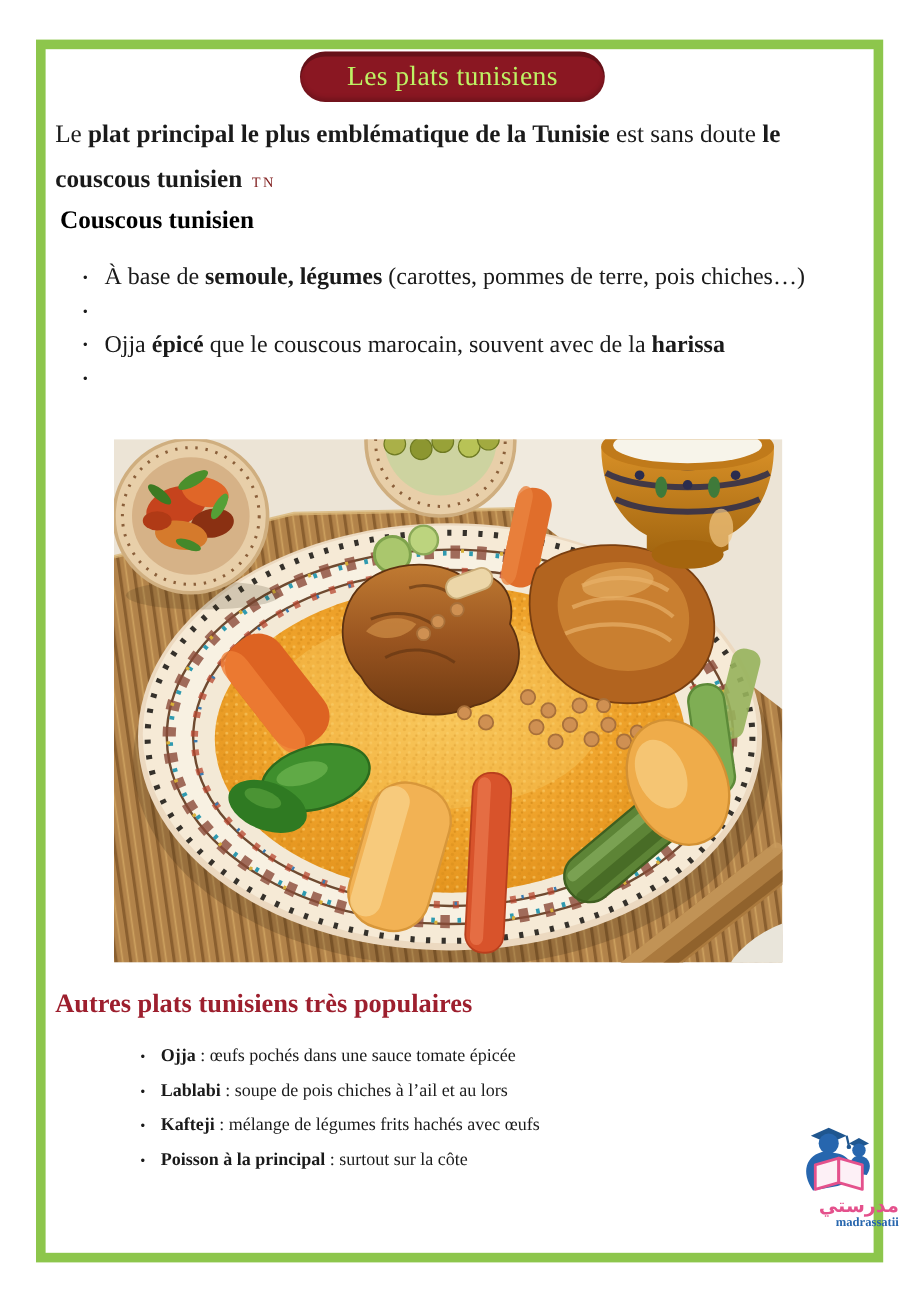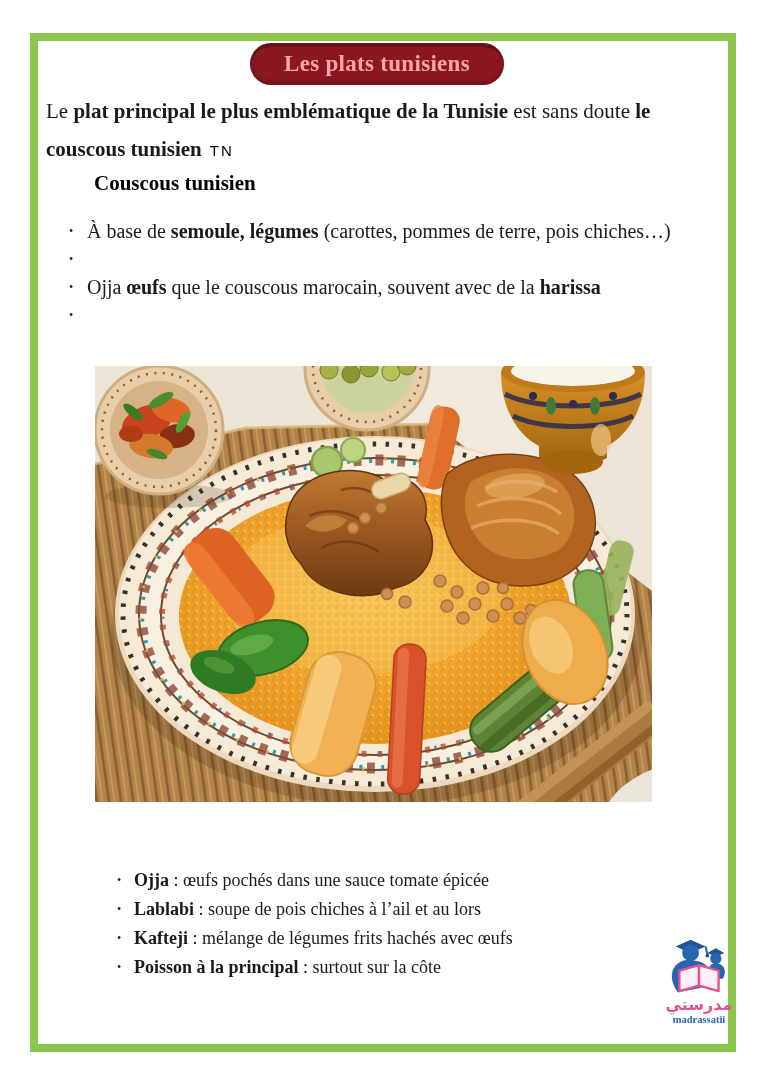--- a/index.html
+++ b/index.html
@@ -9,39 +9,39 @@
     --logo-pink:#e4518c;
     --logo-blue:#2766ae;
   }
   *{margin:0;padding:0;box-sizing:border-box;}
   body{background:#ffffff;font-family:"Liberation Serif",serif;color:#1a1a1a;}
   .canvas{position:relative;width:768px;height:1086px;background:#ffffff;overflow:hidden;}
   .frame{position:absolute;left:30px;top:33px;width:706px;height:1019px;border:8px solid var(--green);background:#ffffff;}
   .banner{position:absolute;left:250px;top:43px;width:254px;height:42px;background:var(--banner-red);
           border-radius:21px;text-align:center;line-height:42px;
           box-shadow:inset 0 4px 0 rgba(0,0,0,.25), inset 0 -3px 4px rgba(0,0,0,.2);}
-  .banner span{color:#fca5a5;font-weight:bold;font-size:23px;letter-spacing:.3px;}
+  .banner span{color:#bef264;font-weight:normal;font-size:23px;letter-spacing:.3px;}
   .intro{position:absolute;left:46px;top:92px;width:678px;font-size:21px;line-height:38px;}
   .b{font-weight:bold;}
-  .flag{font-family:Liberation Sans, sans-serif;font-size:15px;color:#000000;letter-spacing:2px;margin-left:8px;}
-  .h1{position:absolute;left:50px;top:171px;font-size:21px;font-weight:bold;color:#000;margin-left:44px;}
+  .flag{font-family:Liberation Serif, serif;font-size:12px;color:#7f1d1d;letter-spacing:2px;margin-left:8px;}
+  .h1{position:absolute;left:50px;top:171px;font-size:21px;font-weight:bold;color:#000;}
   .h2red{position:absolute;left:46px;top:823px;font-size:22px;font-weight:bold;color:var(--heading-red);}
   .blist{position:absolute;display:block;}
   .blist.first{left:64px;top:217px;width:648px;}
   .blist.second{left:112px;top:866px;width:580px;}
   .brow{display:flex;align-items:flex-start;}
   .marker{flex:none;width:14px;text-align:center;font-size:12px;}
   .first .marker{line-height:28px;}
   .second .marker{line-height:29px;}
   .btext{display:block;}
   .first .btext{font-size:20px;line-height:28px;margin-left:9px;}
-  .second .btext{font-size:18px;line-height:29px;margin-left:8px;}
+  .second .btext{font-size:15px;line-height:29px;margin-left:8px;}
   .photo{position:absolute;left:95px;top:366px;width:557px;height:436px;}
   .photo svg{display:block;}
-  .logo{position:absolute;left:649px;top:936px;width:100px;text-align:center;}
+  .logo{position:absolute;left:649px;top:936px;width:100px;text-align:right;}
   .logo svg{display:block;margin:0 auto;}
   .logo-ar{font-family:"DejaVu Sans",sans-serif;font-weight:bold;font-size:16px;color:var(--logo-pink);line-height:17px;}
   .logo-la{font-family:Liberation Serif, serif;font-weight:bold;font-size:10.5px;color:var(--logo-blue);line-height:13px;}
   .lg-blue{fill:var(--logo-blue);}
   .lg-blue-d{fill:#1f568f;}
   .lg-pink-s{stroke:var(--logo-pink);}
 </style>
 <title>Les plats tunisiens</title></head>
 <body>
 
@@ -59,21 +59,21 @@
   <div class="blist first">
     <div class="brow">
       <span class="marker">•</span>
       <span class="btext"><span>À base de </span><span class="b">semoule, légumes</span><span> (carottes, pommes de terre, pois chiches…)</span></span>
     </div>
     <div class="brow">
       <span class="marker">•</span>
     </div>
     <div class="brow">
       <span class="marker">•</span>
-      <span class="btext"><span>Ojja </span><span class="b">œufs</span><span> que le couscous marocain, souvent avec de la </span><span class="b">harissa</span></span>
+      <span class="btext"><span>Ojja </span><span class="b">épicé</span><span> que le couscous marocain, souvent avec de la </span><span class="b">harissa</span></span>
     </div>
     <div class="brow">
       <span class="marker">•</span>
     </div>
   </div>
 
   <div class="photo">
     <svg viewBox="0 0 557 436" width="557" height="436">
       <defs>
         <radialGradient id="cg" cx="48%" cy="42%" r="68%">
@@ -267,20 +267,21 @@
         <g transform="translate(492,402) rotate(-38)">
           <rect x="-90" y="-16" width="180" height="32" rx="16" fill="#ab7a3e"></rect>
           <rect x="-90" y="-16" width="180" height="10" rx="5" fill="#c79a5c" opacity=".8"></rect>
           <rect x="-90" y="6" width="180" height="8" rx="4" fill="#8a5c28" opacity=".8"></rect>
         </g>
         <ellipse cx="552" cy="428" rx="46" ry="20" fill="#e9e5da" transform="rotate(-30 552 428)"></ellipse>
       </g>
     </svg>
   </div>
 
+  <h2 class="h2red">Autres plats tunisiens très populaires</h2>
 
   <div class="blist second">
     <div class="brow">
       <span class="marker">•</span>
       <span class="btext"><span class="b">Ojja</span><span> : œufs pochés dans une sauce tomate épicée</span></span>
     </div>
     <div class="brow">
       <span class="marker">•</span>
       <span class="btext"><span class="b">Lablabi</span><span> : soupe de pois chiches à l’ail et au lors</span></span>
     </div>

